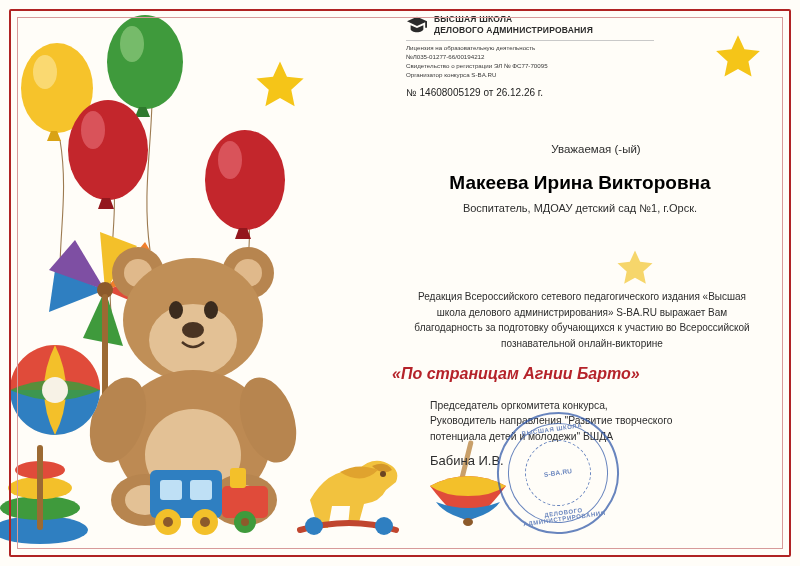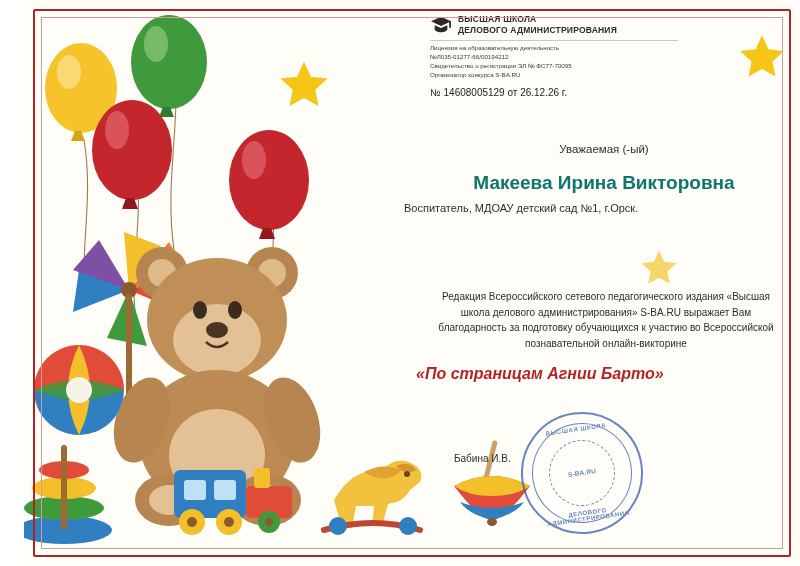--- a/index.html
+++ b/index.html
@@ -5,21 +5,20 @@
   html,body{margin:0;padding:0;}
   body{
     width:800px;height:566px;overflow:hidden;
     background:#ffffff;
     font-family:"Liberation Sans", sans-serif;
     position:relative;
   }
   .page{
     position:absolute;inset:0;
     background:#fffdf8;
-    margin-left:24px;
   }
   
   .border-outer{
     position:absolute;left:9px;top:9px;right:9px;bottom:9px;
     border:2px solid #b02323;
     border-radius:2px;
     pointer-events:none;
   }
   .border-inner{
     position:absolute;left:17px;top:17px;right:17px;bottom:17px;
@@ -45,49 +44,49 @@
   .doc-number{
     margin-top:7px;font-size:10px;color:#222;
   }
 
   
   .title{
     position:absolute;left:380px;top:112px;width:400px;text-align:center;
     color:#b5232a;font-size:20.5px;font-weight:bold;letter-spacing:.6px;
   }
   .subtitle{
-    position:absolute;left:380px;top:143px;width:400px;text-align:center;
+    position:absolute;left:396px;top:143px;width:400px;text-align:center;
     color:#2d2d2d;font-size:11.5px;
   }
   .recipient{
     position:absolute;left:380px;top:172px;width:400px;text-align:center;
-    color:#0f766e;font-size:19px;font-weight:bold;
+    color:#000000;font-size:19px;font-weight:bold;
   }
   .recipient-role{
-    position:absolute;left:380px;top:202px;width:400px;text-align:left;
+    position:absolute;left:380px;top:202px;width:400px;text-align:center;
     color:#2d2d2d;font-size:11px;
   }
 
   
   .body-text{
     position:absolute;left:412px;top:289px;width:340px;text-align:center;
     color:#2d2d2d;font-size:10px;line-height:1.55;
   }
   .contest-name{
     position:absolute;left:392px;top:365px;width:380px;text-align:left;
     color:#b5232a;font-size:16px;font-weight:bold;font-style:italic;
   }
 
   
   .signature{
     position:absolute;left:430px;top:398px;width:330px;
     color:#2d2d2d;font-size:10.3px;line-height:1.5;
   }
   .sign-name{
-    position:absolute;left:430px;top:453px;color:#2d2d2d;font-size:10px;
+    position:absolute;left:430px;top:453px;color:#2d2d2d;font-size:13px;
   }
 
   
   .stamp{
     position:absolute;left:497px;top:412px;width:118px;height:118px;
     border:2px solid #2f57a8;border-radius:50%;
     opacity:.72;
     color:#2f57a8;
     transform:rotate(-8deg);
   }
@@ -276,20 +275,25 @@
     <div class="doc-number">№ 14608005129 от 26.12.26 г.</div>
   </div>
 
   <div class="subtitle">Уважаемая (-ый)</div>
   <div class="recipient">Макеева Ирина Викторовна</div>
   <div class="recipient-role">Воспитатель, МДОАУ детский сад №1, г.Орск.</div>
 
   <div class="body-text">Редакция Всероссийского сетевого педагогического издания «Высшая школа делового администрирования» S-BA.RU выражает Вам благодарность за подготовку обучающихся к участию во Всероссийской познавательной онлайн-викторине</div>
   <div class="contest-name">«По страницам Агнии Барто»</div>
 
+  <div class="signature">
+    <div>Председатель оргкомитета конкурса,</div>
+    <div>Руководитель направления "Развитие творческого</div>
+    <div>потенциала детей и молодежи" ВШДА</div>
+  </div>
   <div class="sign-name">Бабина И.В.</div>
 
   <div class="stamp">
     <div class="stamp-arc">ВЫСШАЯ ШКОЛА</div>
     <div class="stamp-inner">
       <div class="stamp-text">S-BA.RU</div>
     </div>
     <div class="stamp-arc-bottom">ДЕЛОВОГО АДМИНИСТРИРОВАНИЯ</div>
   </div>
 

